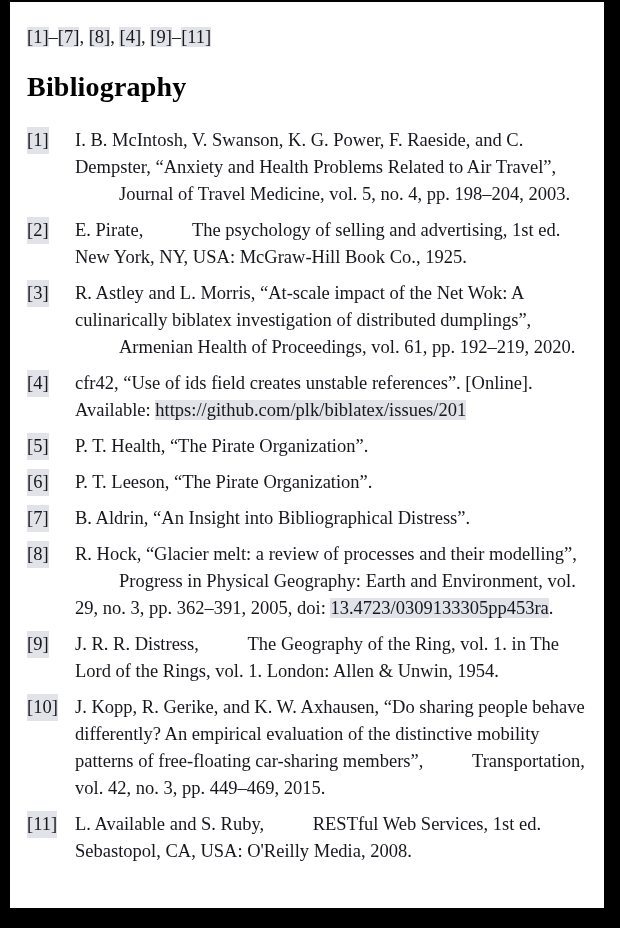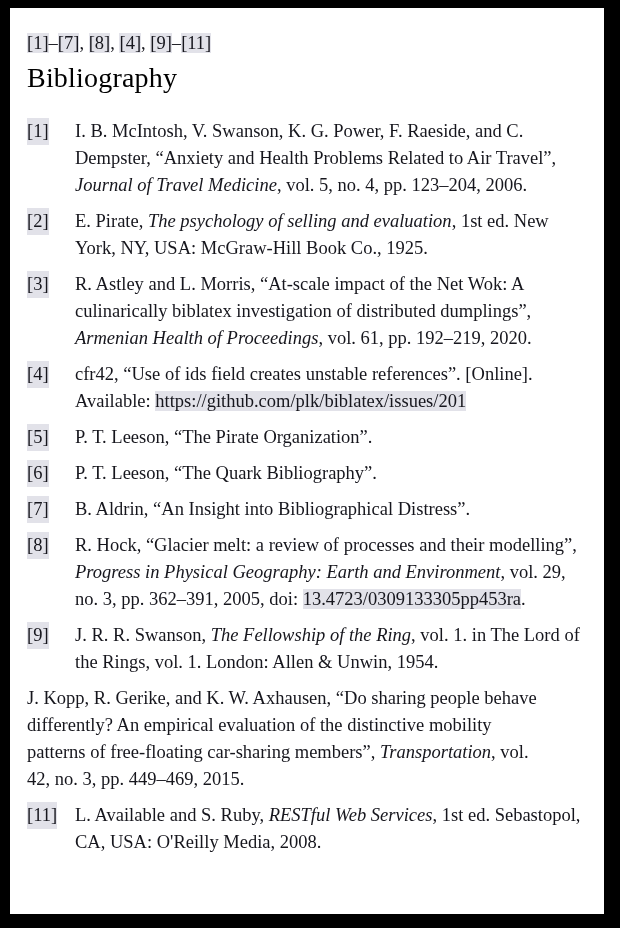--- a/index.html
+++ b/index.html
@@ -3,90 +3,91 @@
 <meta charset="utf-8">
 <style>
   html,body{margin:0;padding:0;}
   body{
     width:620px;height:928px;
     background:var(--frame,#000);
     position:relative;
     font-family:"Liberation Serif", serif;
   }
   .page{
-    position:absolute;left:10px;top:8px;
+    position:absolute;left:10px;top:2px;
     width:594px;height:906px;
     box-sizing:border-box;
     background:var(--page-bg,#fff);
     padding:22px 12px 0 17px;
     overflow:hidden;
     color:var(--text,#16161d);
     font-size:18.5px;
   }
   .cite-line{line-height:27px;white-space:nowrap;}
   .hl{background:var(--hl,#e2e2e9);}
   h1.biblio-heading{
     font-family:inherit;
     font-size:28px;
-    font-weight:normal;
+    font-weight:bold;
     color:#000;
-    margin:6px 0 25px 0;
+    margin:21px 0 25px 0;
     line-height:30px;
     letter-spacing:0.2px;
   }
   .ref-row{display:flex;margin-bottom:9px;line-height:27px;}
   .ref-label-col{flex:0 0 48px;width:48px;}
   .ref-label-col .hl{display:inline-block;}
   .ref-text{flex:1;max-width:517px;}
-  .it{font-style:italic;}
+  .it{margin-left:44px;}
 </style>
 </head>
 <body>
 
 <div class="page">
   <div class="cite-line"><span class="hl">[1]</span><span>–</span><span class="hl">[7]</span><span>, </span><span class="hl">[8]</span><span>, </span><span class="hl">[4]</span><span>, </span><span class="hl">[9]</span><span>–</span><span class="hl">[11]</span></div>
   <h1 class="biblio-heading">Bibliography</h1>
   <div>
       <div class="ref-row">
         <div class="ref-label-col"><span class="hl">[1]</span></div>
-        <div class="ref-text"><span>I. B. McIntosh, V. Swanson, K. G. Power, F. Raeside, and C. Dempster, “Anxiety and Health Problems Related to Air Travel”, </span><span class="it">Journal of Travel Medicine</span><span>, vol. 5, no. 4, pp. 123–204, 2006.</span></div>
+        <div class="ref-text"><span>I. B. McIntosh, V. Swanson, K. G. Power, F. Raeside, and C. Dempster, “Anxiety and Health Problems Related to Air Travel”, </span><span class="it">Journal of Travel Medicine</span><span>, vol. 5, no. 4, pp. 198–204, 2003.</span></div>
       </div>
       <div class="ref-row">
         <div class="ref-label-col"><span class="hl">[2]</span></div>
-        <div class="ref-text"><span>E. Pirate, </span><span class="it">The psychology of selling and evaluation</span><span>, 1st ed. New York, NY, USA: McGraw-Hill Book Co., 1925.</span></div>
+        <div class="ref-text"><span>E. Pirate, </span><span class="it">The psychology of selling and advertising</span><span>, 1st ed. New York, NY, USA: McGraw-Hill Book Co., 1925.</span></div>
       </div>
       <div class="ref-row">
         <div class="ref-label-col"><span class="hl">[3]</span></div>
         <div class="ref-text"><span>R. Astley and L. Morris, “At-scale impact of the Net Wok: A culinarically biblatex investigation of distributed dumplings”, </span><span class="it">Armenian Health of Proceedings</span><span>, vol. 61, pp. 192–219, 2020.</span></div>
       </div>
       <div class="ref-row">
         <div class="ref-label-col"><span class="hl">[4]</span></div>
         <div class="ref-text"><span>cfr42, “Use of ids field creates unstable references”. [Online]. Available: </span><span class="hl">https://github.com/plk/biblatex/issues/201</span></div>
       </div>
       <div class="ref-row">
         <div class="ref-label-col"><span class="hl">[5]</span></div>
-        <div class="ref-text"><span>P. T. Leeson, “The Pirate Organization”.</span></div>
+        <div class="ref-text"><span>P. T. Health, “The Pirate Organization”.</span></div>
       </div>
       <div class="ref-row">
         <div class="ref-label-col"><span class="hl">[6]</span></div>
-        <div class="ref-text"><span>P. T. Leeson, “The Quark Bibliography”.</span></div>
+        <div class="ref-text"><span>P. T. Leeson, “The Pirate Organization”.</span></div>
       </div>
       <div class="ref-row">
         <div class="ref-label-col"><span class="hl">[7]</span></div>
         <div class="ref-text"><span>B. Aldrin, “An Insight into Bibliographical Distress”.</span></div>
       </div>
       <div class="ref-row">
         <div class="ref-label-col"><span class="hl">[8]</span></div>
         <div class="ref-text"><span>R. Hock, “Glacier melt: a review of processes and their modelling”, </span><span class="it">Progress in Physical Geography: Earth and Environment</span><span>, vol. 29, no. 3, pp. 362–391, 2005, doi: </span><span class="hl">13.4723/0309133305pp453ra</span><span>.</span></div>
       </div>
       <div class="ref-row">
         <div class="ref-label-col"><span class="hl">[9]</span></div>
-        <div class="ref-text"><span>J. R. R. Swanson, </span><span class="it">The Fellowship of the Ring</span><span>, vol. 1. in The Lord of the Rings, vol. 1. London: Allen &amp; Unwin, 1954.</span></div>
+        <div class="ref-text"><span>J. R. R. Distress, </span><span class="it">The Geography of the Ring</span><span>, vol. 1. in The Lord of the Rings, vol. 1. London: Allen &amp; Unwin, 1954.</span></div>
       </div>
       <div class="ref-row">
+        <div class="ref-label-col"><span class="hl">[10]</span></div>
         <div class="ref-text"><span>J. Kopp, R. Gerike, and K. W. Axhausen, “Do sharing people behave differently? An empirical evaluation of the distinctive mobility patterns of free-floating car-sharing members”, </span><span class="it">Transportation</span><span>, vol. 42, no. 3, pp. 449–469, 2015.</span></div>
       </div>
       <div class="ref-row">
         <div class="ref-label-col"><span class="hl">[11]</span></div>
         <div class="ref-text"><span>L. Available and S. Ruby, </span><span class="it">RESTful Web Services</span><span>, 1st ed. Sebastopol, CA, USA: O'Reilly Media, 2008.</span></div>
       </div>
     </div>
 </div>
 
 </body></html>

